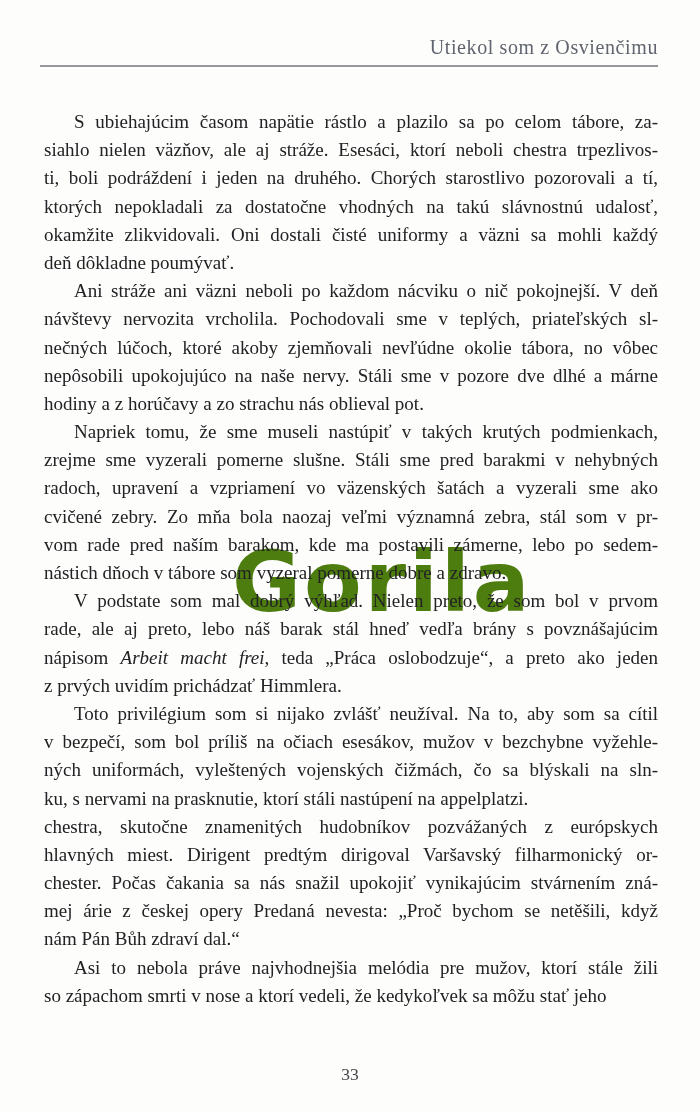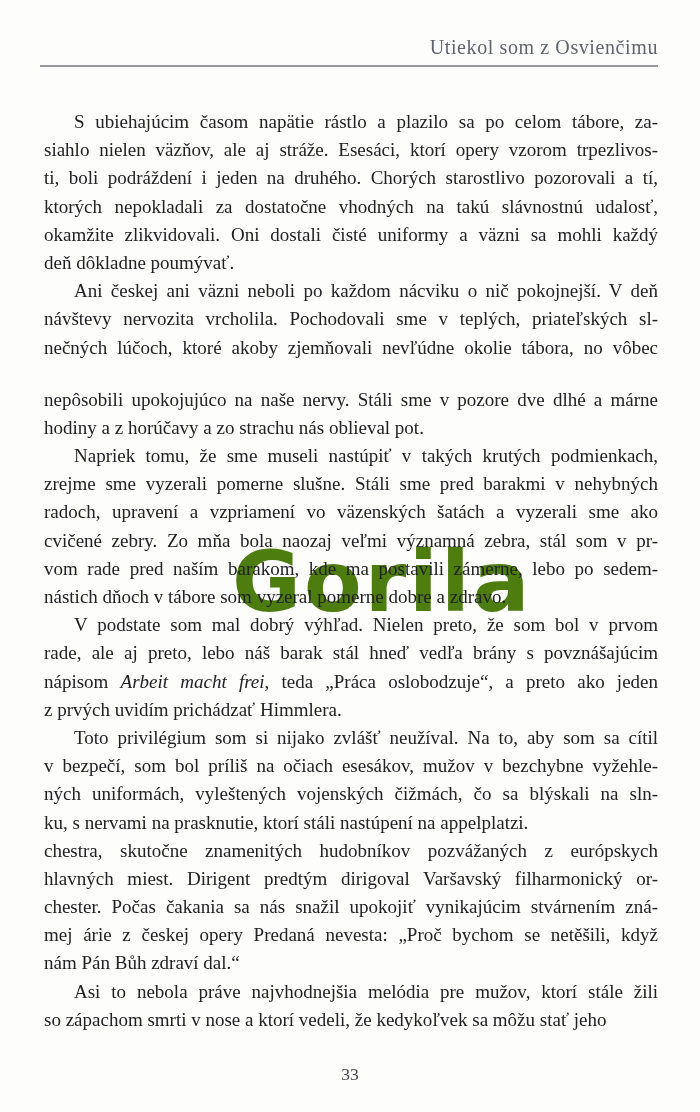--- a/index.html
+++ b/index.html
@@ -69,31 +69,31 @@
   <div class="running-header">
     <span>Utiekol som z Osvienčimu</span>
   </div>
   <div class="header-rule"></div>
 
   <div class="watermark">Gorila</div>
 
   <div class="body-text">
       <div class="para">
         <div class="line first" style="white-space: normal; text-align: justify; text-align-last: justify;"><span>S ubiehajúcim časom napätie rástlo a plazilo sa po celom tábore, za-</span></div>
-        <div class="line" style="white-space: normal; text-align: justify; text-align-last: justify;"><span>siahlo nielen väzňov, ale aj stráže. Esesáci, ktorí opery vzorom trpezlivos-</span></div>
+        <div class="line" style="white-space: normal; text-align: justify; text-align-last: justify;"><span>siahlo nielen väzňov, ale aj stráže. Esesáci, ktorí neboli chestra trpezlivos-</span></div>
         <div class="line" style="white-space: normal; text-align: justify; text-align-last: justify;"><span>ti, boli podráždení i jeden na druhého. Chorých starostlivo pozorovali a tí,</span></div>
         <div class="line" style="white-space: normal; text-align: justify; text-align-last: justify;"><span>ktorých nepokladali za dostatočne vhodných na takú slávnostnú udalosť,</span></div>
         <div class="line" style="white-space: normal; text-align: justify; text-align-last: justify;"><span>okamžite zlikvidovali. Oni dostali čisté uniformy a väzni sa mohli každý</span></div>
         <div class="line last"><span>deň dôkladne poumývať.</span></div>
       </div>
       <div class="para">
-        <div class="line first" style="white-space: normal; text-align: justify; text-align-last: justify;"><span>Ani českej ani väzni neboli po každom nácviku o nič pokojnejší. V deň</span></div>
+        <div class="line first" style="white-space: normal; text-align: justify; text-align-last: justify;"><span>Ani stráže ani väzni neboli po každom nácviku o nič pokojnejší. V deň</span></div>
         <div class="line" style="white-space: normal; text-align: justify; text-align-last: justify;"><span>návštevy nervozita vrcholila. Pochodovali sme v teplých, priateľských sl-</span></div>
         <div class="line" style="white-space: normal; text-align: justify; text-align-last: justify;"><span>nečných lúčoch, ktoré akoby zjemňovali nevľúdne okolie tábora, no vôbec</span></div>
-        <div class="line" style="white-space: normal; text-align: justify; text-align-last: justify; margin-top: 24px;"><span>nepôsobili upokojujúco na naše nervy. Stáli sme v pozore dve dlhé a márne</span></div>
+        <div class="line" style="white-space: normal; text-align: justify; text-align-last: justify;"><span>nepôsobili upokojujúco na naše nervy. Stáli sme v pozore dve dlhé a márne</span></div>
         <div class="line last"><span>hodiny a z horúčavy a zo strachu nás oblieval pot.</span></div>
       </div>
       <div class="para">
         <div class="line first" style="white-space: normal; text-align: justify; text-align-last: justify;"><span>Napriek tomu, že sme museli nastúpiť v takých krutých podmienkach,</span></div>
         <div class="line" style="white-space: normal; text-align: justify; text-align-last: justify;"><span>zrejme sme vyzerali pomerne slušne. Stáli sme pred barakmi v nehybných</span></div>
         <div class="line" style="white-space: normal; text-align: justify; text-align-last: justify;"><span>radoch, upravení a vzpriamení vo väzenských šatách a vyzerali sme ako</span></div>
         <div class="line" style="white-space: normal; text-align: justify; text-align-last: justify;"><span>cvičené zebry. Zo mňa bola naozaj veľmi významná zebra, stál som v pr-</span></div>
         <div class="line" style="white-space: normal; text-align: justify; text-align-last: justify;"><span>vom rade pred naším barakom, kde ma postavili zámerne, lebo po sedem-</span></div>
         <div class="line last"><span>nástich dňoch v tábore som vyzeral pomerne dobre a zdravo.</span></div>
       </div>

